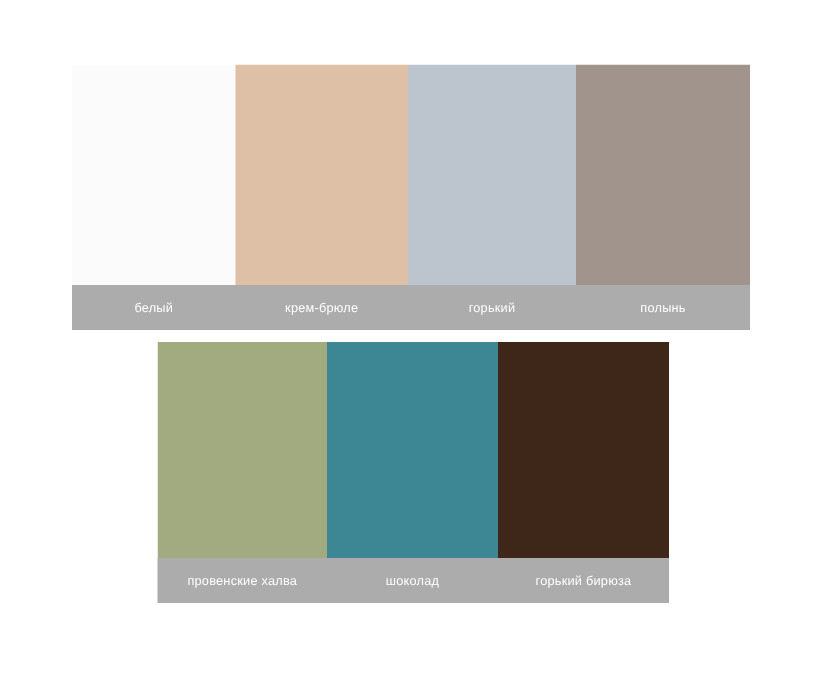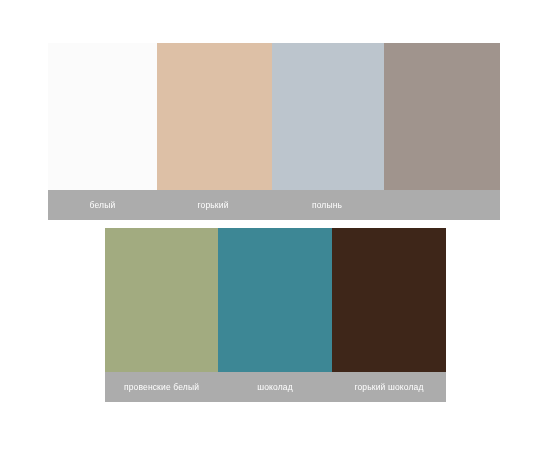--- a/index.html
+++ b/index.html
@@ -87,29 +87,30 @@
 
   <div class="swatch-strip" id="row-top-strip">
       <div class="swatch" style="background: rgb(251, 251, 251); width: 109px;"></div>
       <div class="swatch" style="background: rgb(221, 192, 166); width: 115px;"></div>
       <div class="swatch" style="background: rgb(188, 197, 205); width: 112px;"></div>
       <div class="swatch" style="background: rgb(160, 148, 141); width: 116px;"></div>
     </div>
 
   <div class="label-bar" id="row-top-labels" style="background: rgb(172, 172, 172);">
       <div class="label-cell" style="width: 109px; color: rgb(255, 255, 255);">белый</div>
+      <div class="label-cell" style="width: 115px; color: rgb(255, 255, 255);">крем-брюле</div>
       <div class="label-cell" style="width: 112px; color: rgb(255, 255, 255);">горький</div>
       <div class="label-cell" style="width: 116px; color: rgb(255, 255, 255);">полынь</div>
     </div>
 
   <div class="swatch-strip" id="row-bottom-strip">
       <div class="swatch" style="background: rgb(162, 171, 128); width: 113px;"></div>
       <div class="swatch" style="background: rgb(61, 135, 149); width: 114px;"></div>
       <div class="swatch" style="background: rgb(62, 38, 25); width: 114px;"></div>
     </div>
 
   <div class="label-bar" id="row-bottom-labels" style="background: rgb(172, 172, 172);">
-      <div class="label-cell" style="width: 113px; color: rgb(255, 255, 255);">провенские белый</div>
+      <div class="label-cell" style="width: 113px; color: rgb(255, 255, 255);">провенские халва</div>
       <div class="label-cell" style="width: 114px; color: rgb(255, 255, 255);">шоколад</div>
-      <div class="label-cell" style="width: 114px; color: rgb(255, 255, 255);">горький шоколад</div>
+      <div class="label-cell" style="width: 114px; color: rgb(255, 255, 255);">горький бирюза</div>
     </div>
 
 </div>
 
 </body></html>

